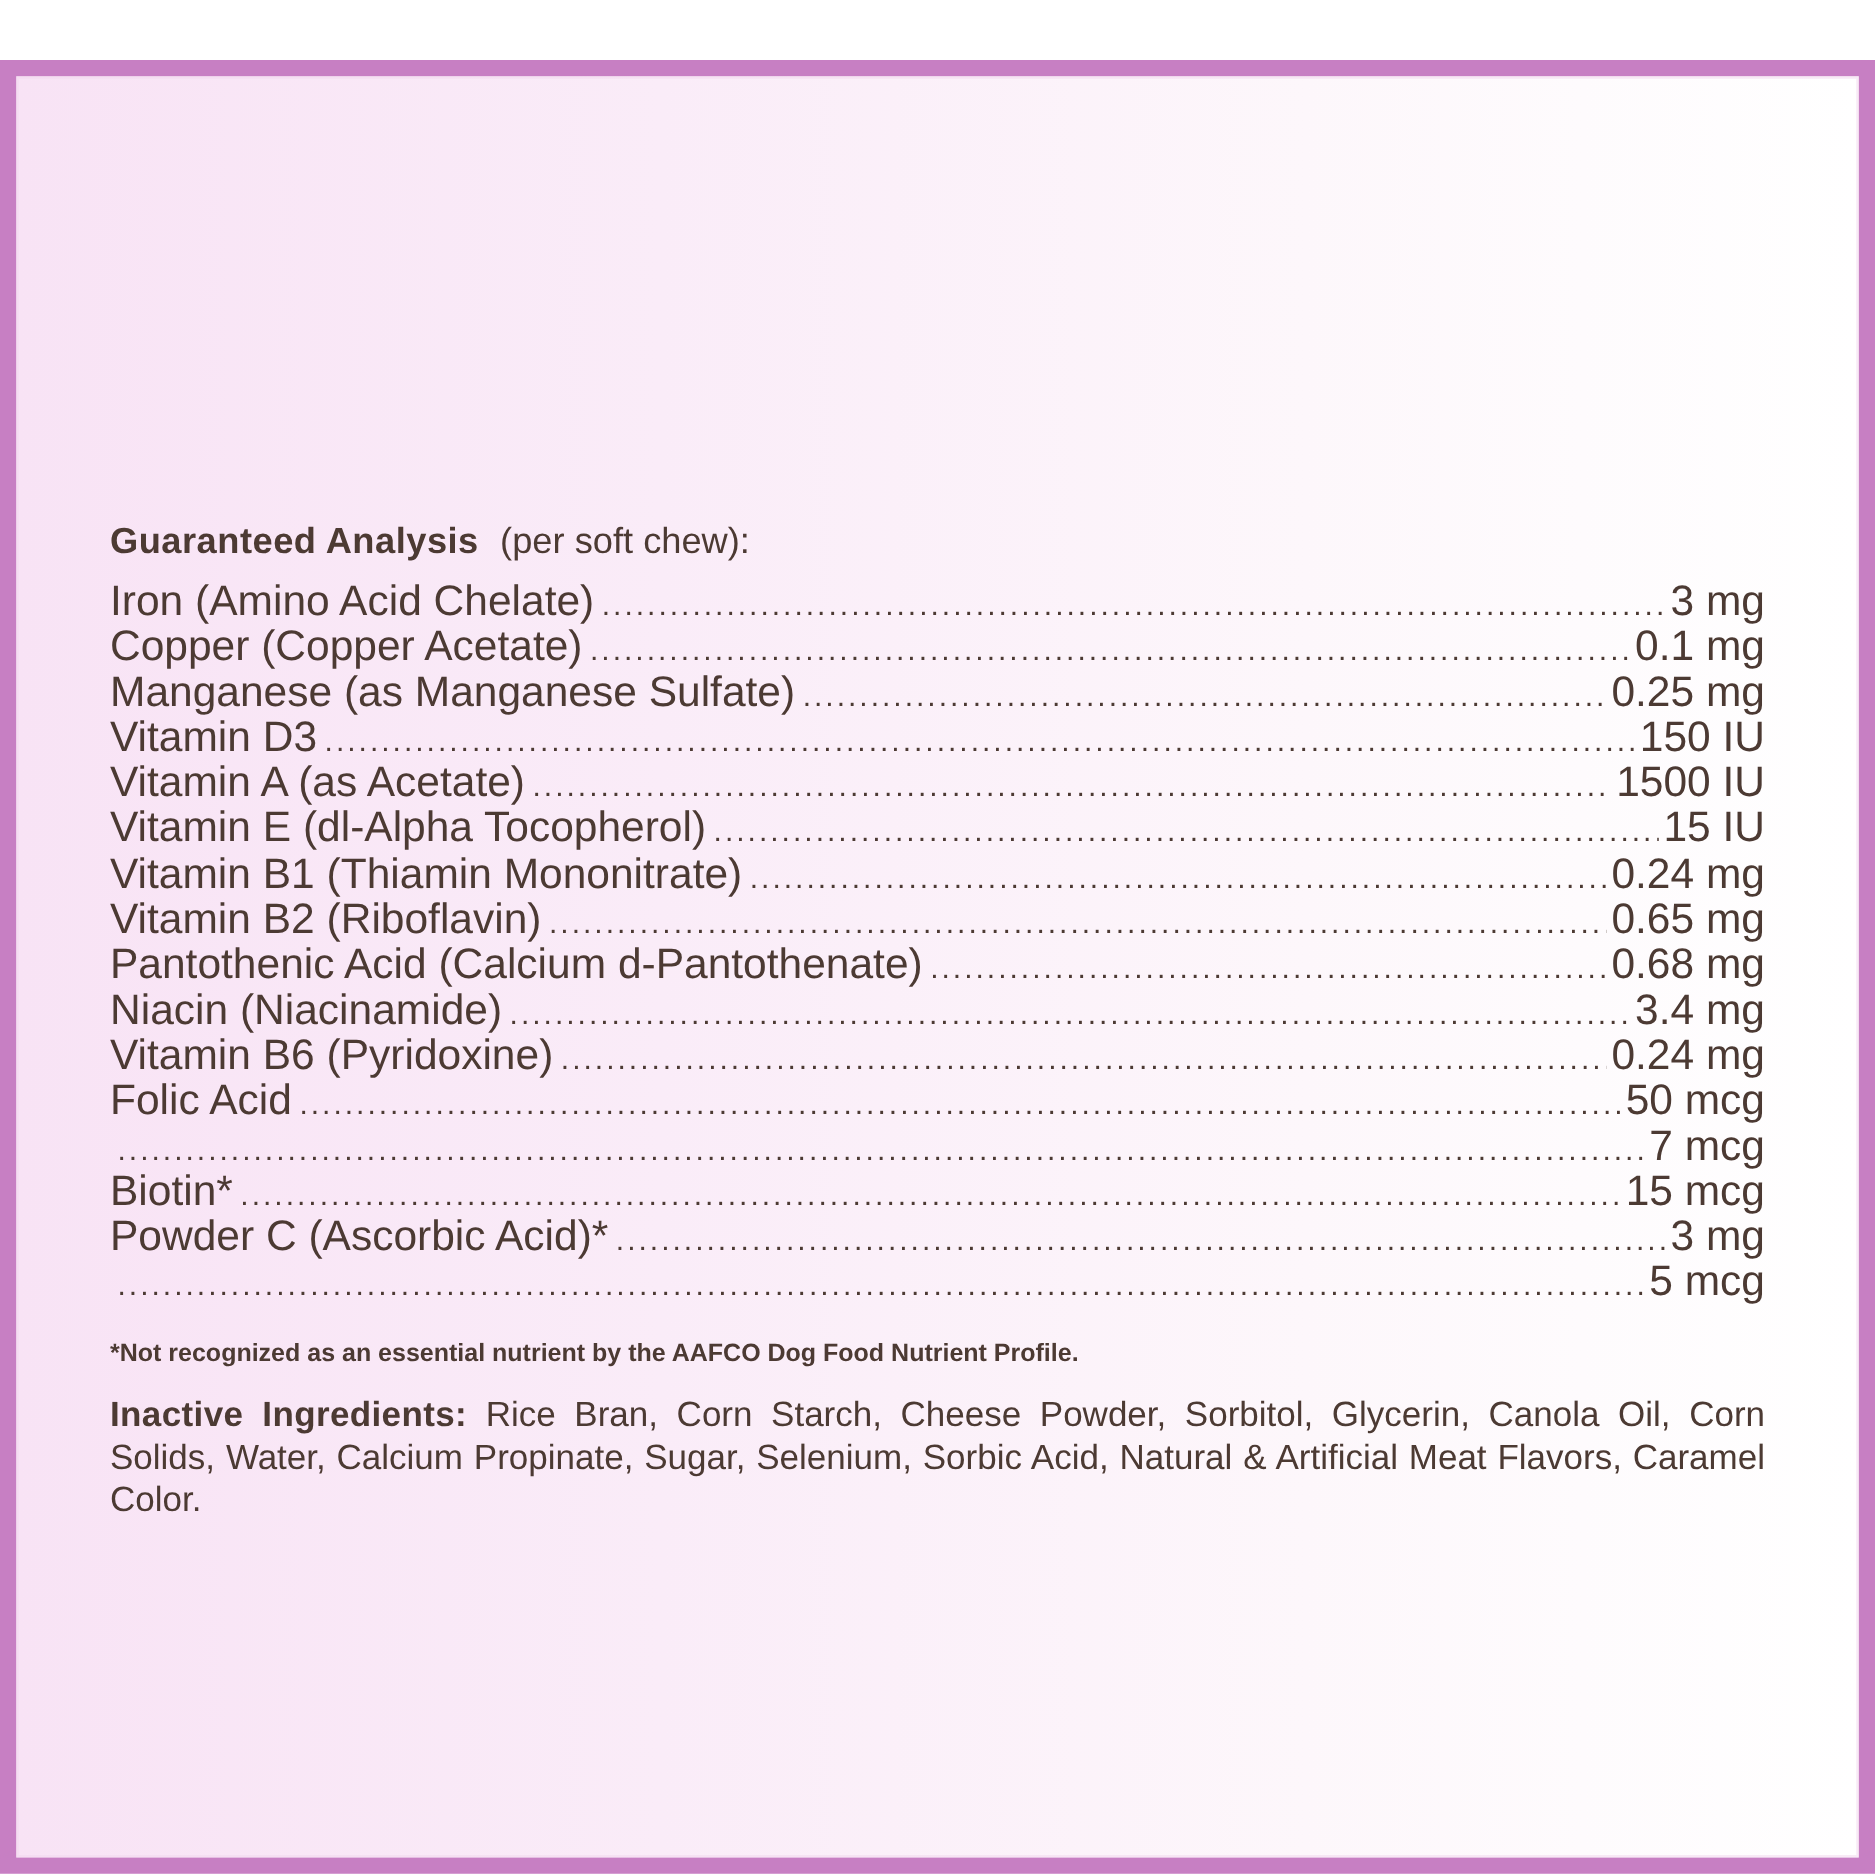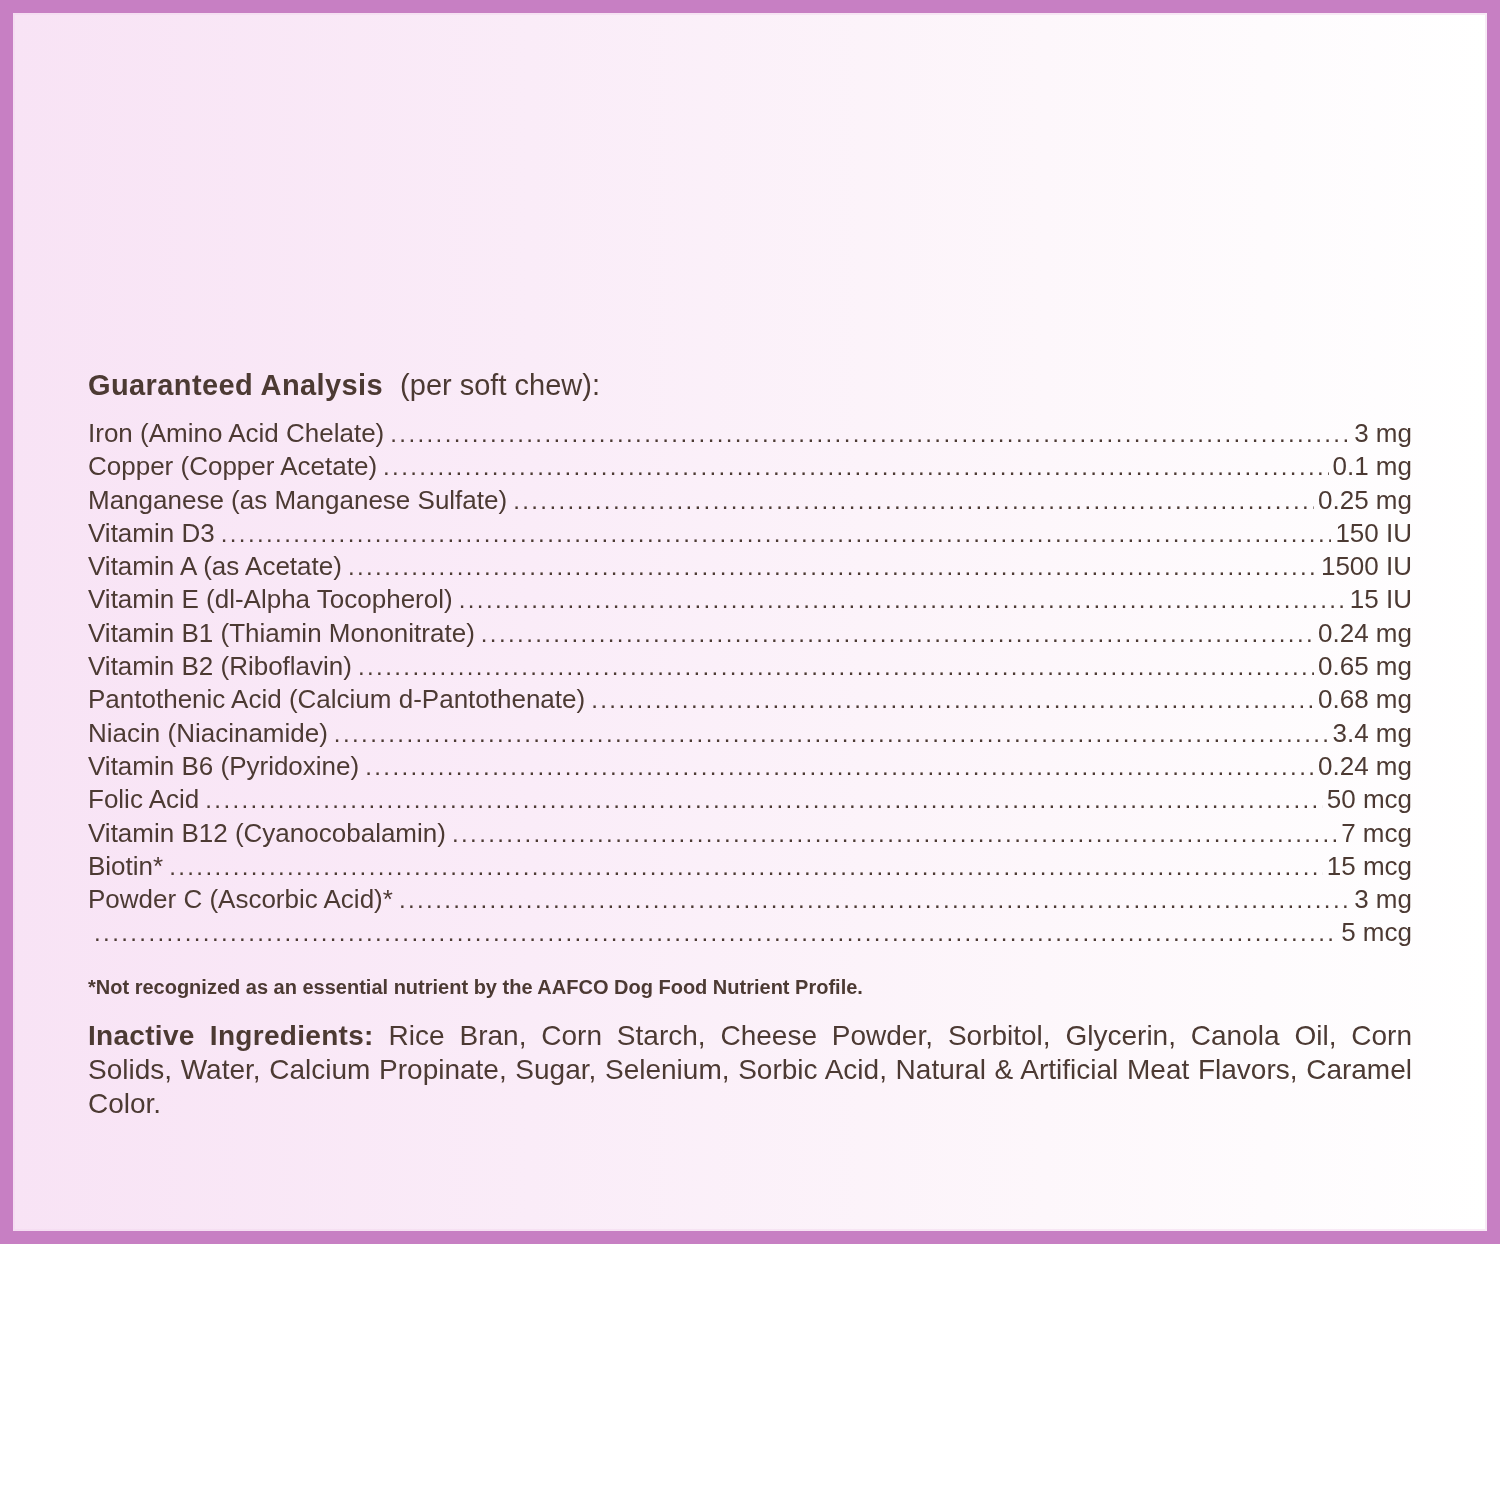--- a/index.html
+++ b/index.html
@@ -6,22 +6,23 @@
     margin: 0;
     padding: 0;
     width: 1500px;
     height: 1500px;
     font-family: "Liberation Sans", sans-serif;
   }
   .frame {
     position: absolute;
     inset: 0;
     width: 1500px;
-    height: 1244px;
+    height: 1451px;
     background: #c77fc3;
+    margin-top: 48px;
   }
   .panel {
     position: absolute;
     inset: 13px;
     box-sizing: border-box;
     background: linear-gradient(90deg, #f8e3f5 0%, #faecf8 35%, #fdf7fb 70%, #ffffff 100%);
     box-shadow: inset 0 0 0 2px rgba(242, 216, 238, 0.55);
     padding: 354px 75px 0 75px;
     color: #4c3a33;
   }
@@ -37,21 +38,21 @@
   .title .rest {
     margin-left: 9px;
     font-weight: 400;
   }
   .rows {
     margin-top: 14px;
   }
   .row {
     display: flex;
     align-items: baseline;
-    font-size: 26px;
+    font-size: 34px;
     line-height: 32.3px;
   }
   .row .name {
     white-space: nowrap;
     flex: 0 0 auto;
   }
   .leader {
     flex: 1 1 auto;
     overflow: hidden;
     white-space: nowrap;
@@ -150,21 +151,20 @@
           <span class="name">Vitamin B6 (Pyridoxine)</span>
           <span class="leader"></span>
           <span class="value">0.24 mg</span>
         </div>
         <div class="row">
           <span class="name">Folic Acid</span>
           <span class="leader"></span>
           <span class="value">50 mcg</span>
         </div>
         <div class="row">
-          <span class="name">Vitamin B12 (Cyanocobalamin)</span>
           <span class="leader"></span>
           <span class="value">7 mcg</span>
         </div>
         <div class="row">
           <span class="name">Biotin*</span>
           <span class="leader"></span>
           <span class="value">15 mcg</span>
         </div>
         <div class="row">
           <span class="name">Powder C (Ascorbic Acid)*</span>

